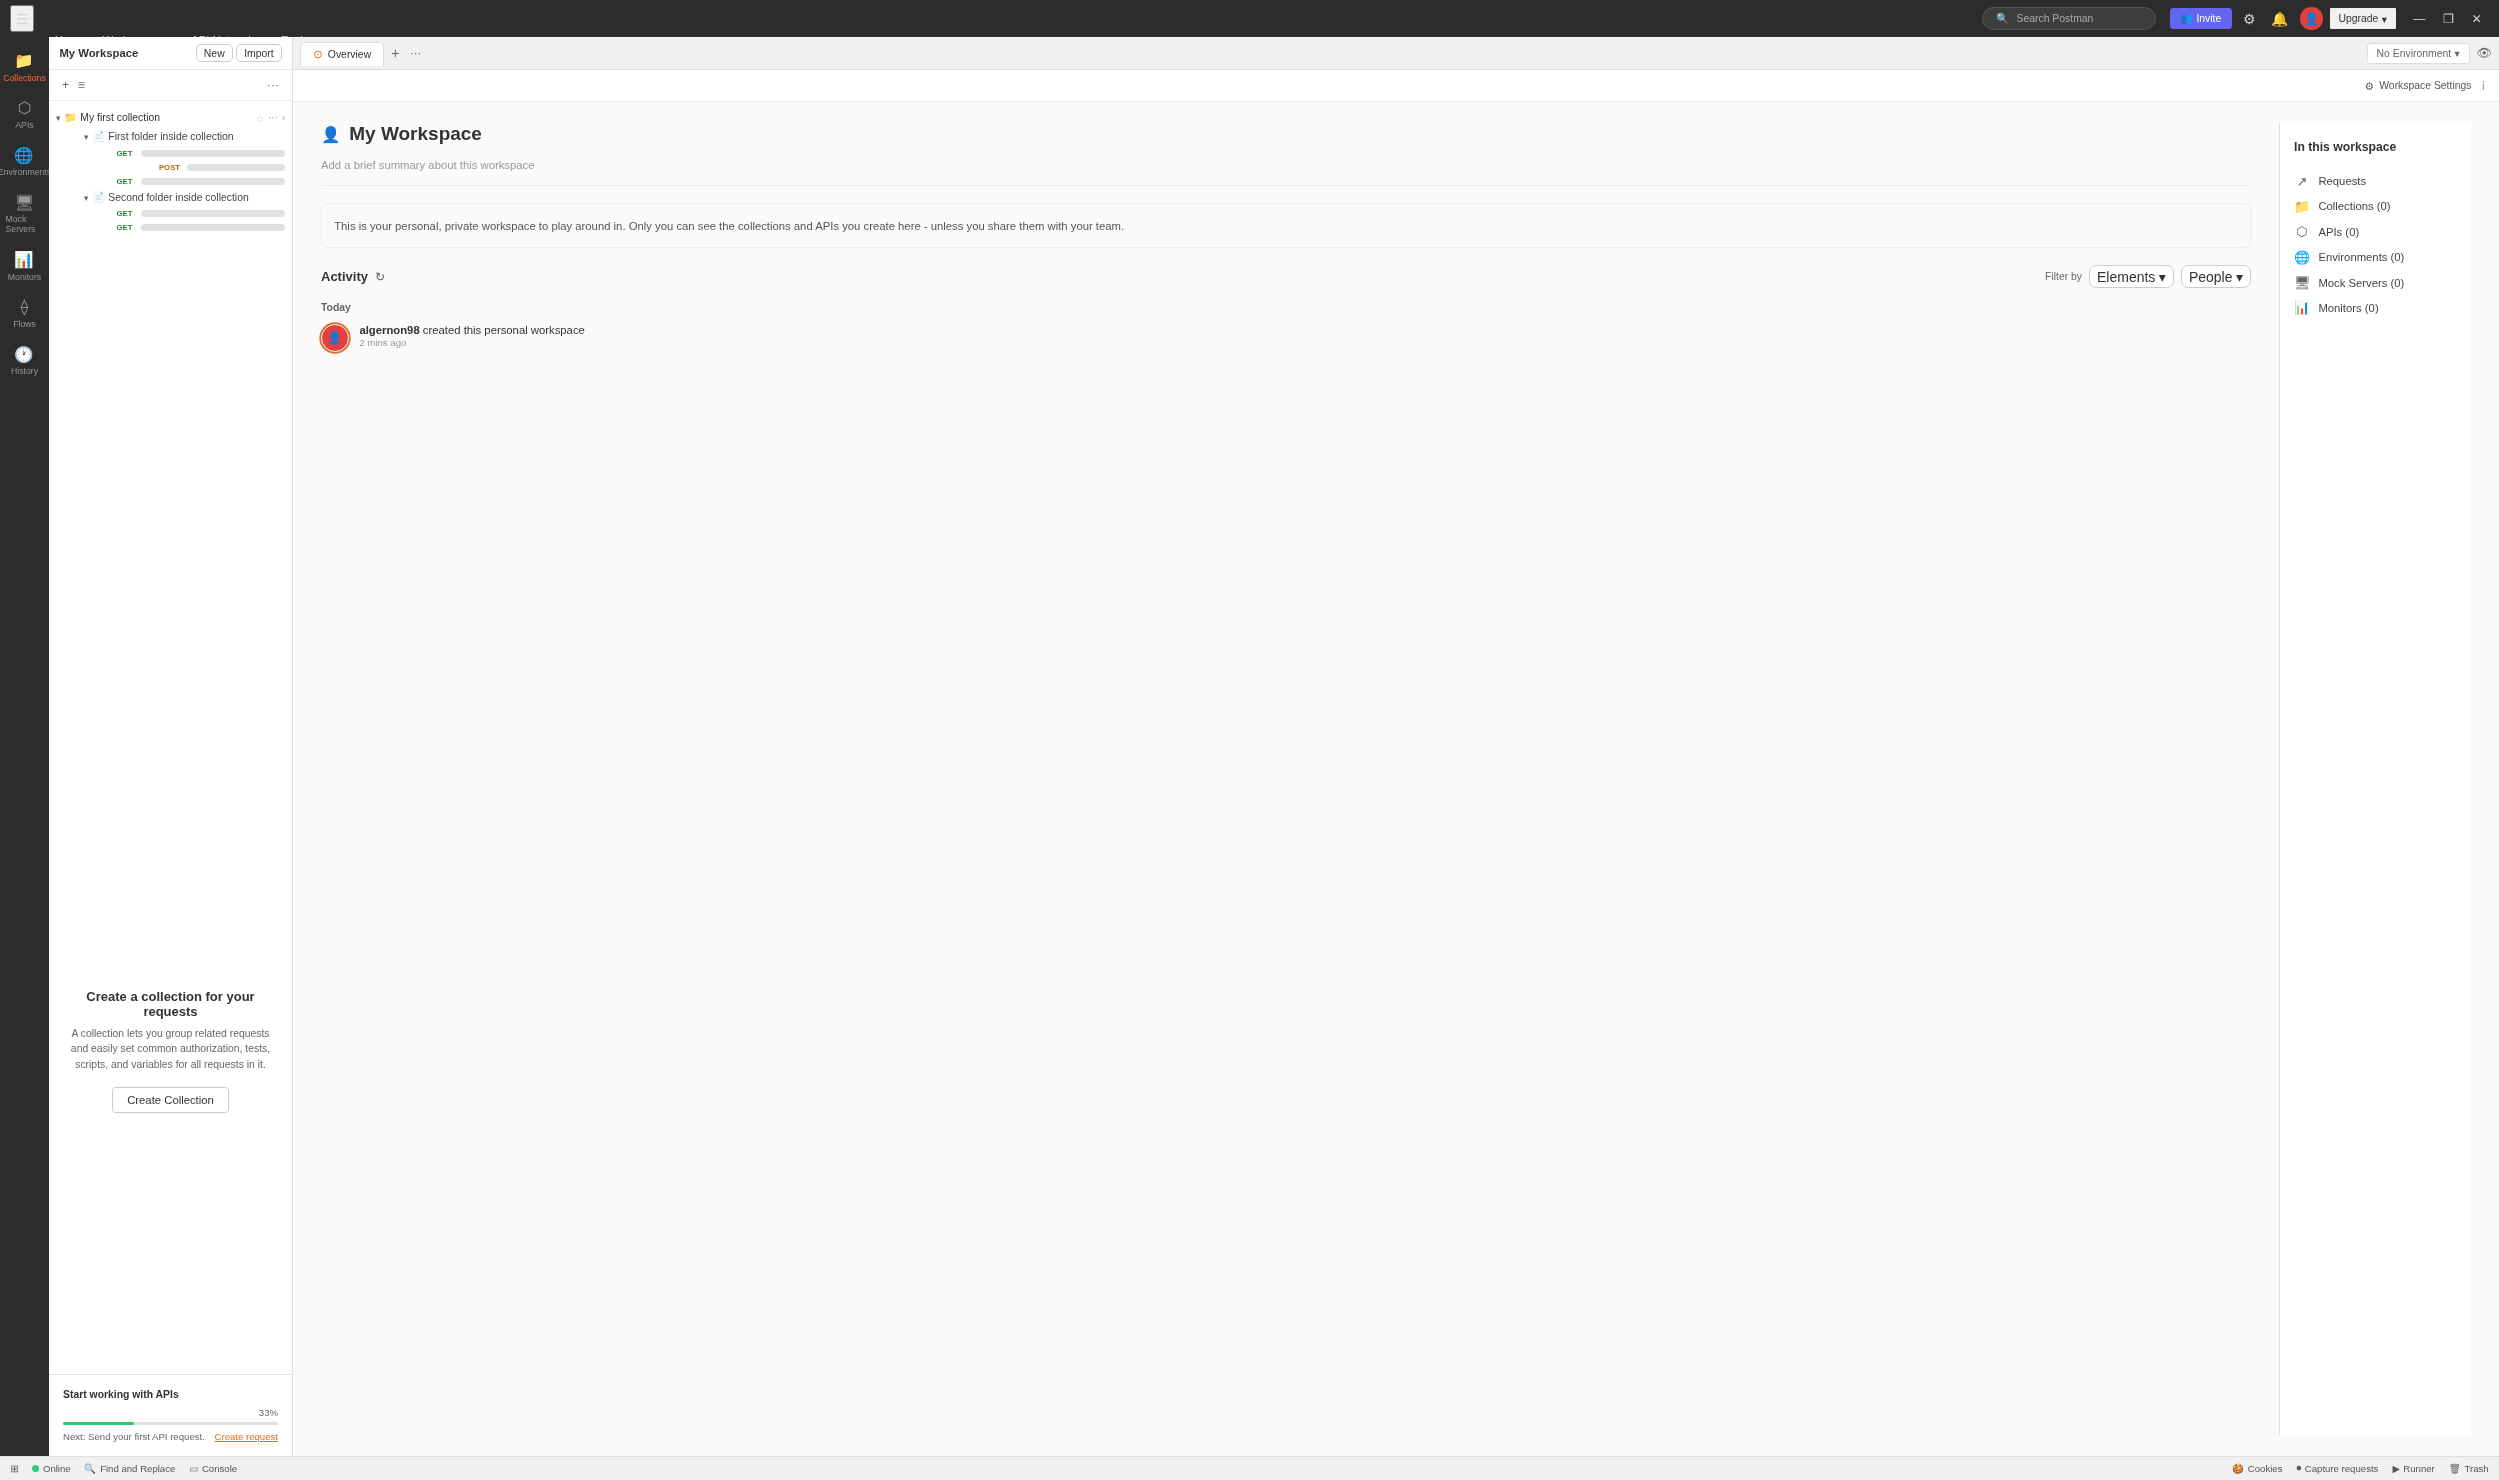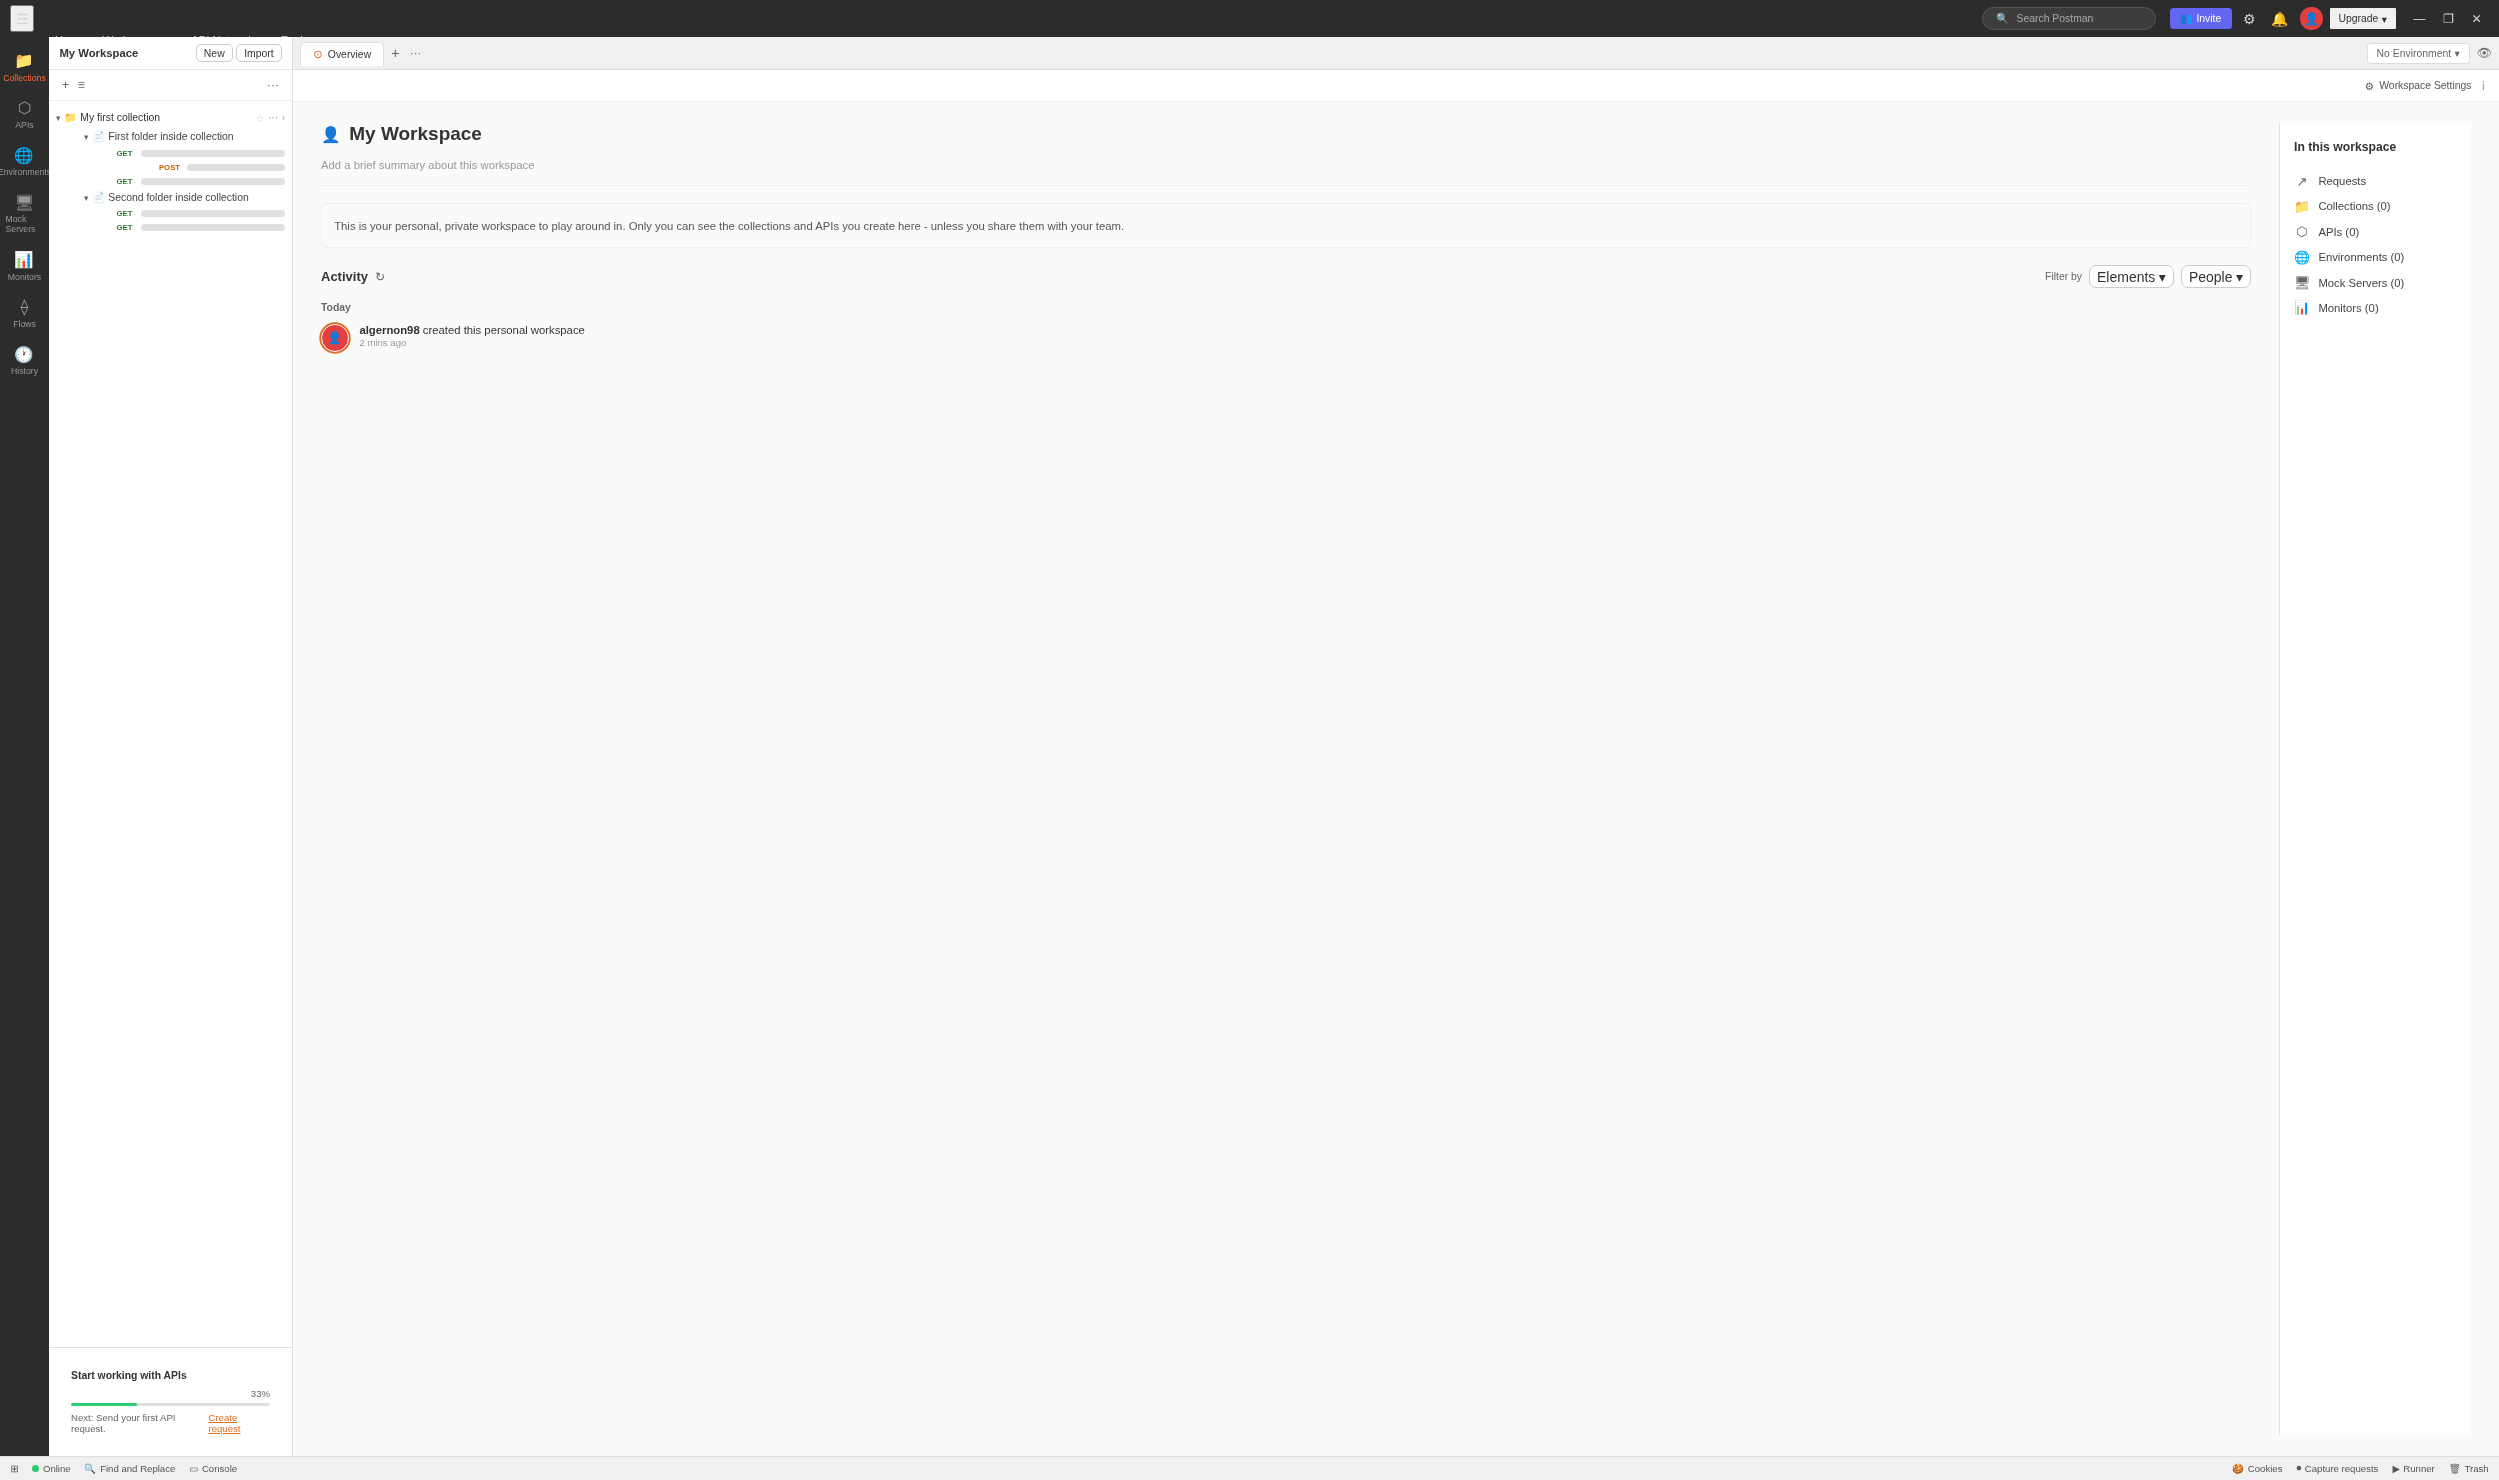--- a/index.html
+++ b/index.html
@@ -62,21 +62,21 @@
     .req-placeholder-long { width: 80%; }
     .req-placeholder-medium { width: 60%; }
 
     
     .create-collection-area { display: flex; flex-direction: column; align-items: center; justify-content: center; padding: 17.4px; text-align: center; flex: 1; }
     .create-title { font-size: 13px; font-weight: 600; color: #333; margin-bottom: 7px; }
     .create-desc { font-size: 10.4px; color: #666; line-height: 1.5; margin-bottom: 14px; }
     .create-btn { background: white; border: 0.9px solid #ccc; border-radius: 3.5px; padding: 6.1px 14px; font-size: 11.3px; cursor: pointer; color: #333; }
 
     
-    .bottom-progress { border-top: 0.9px solid #e0e0e0; padding: 22px; background: white; }
+    .bottom-progress { border-top: 0.9px solid #e0e0e0; padding: 14px; background: white; }
     .progress-title { font-weight: 600; font-size: 10.4px; color: #333; margin-bottom: 7px; }
     .progress-bar-bg { background: #e0e0e0; height: 3.5px; border-radius: 1.7px; margin-bottom: 5.2px; }
     .progress-bar-fill { background: #2ecc71; height: 3.5px; border-radius: 1.7px; width: 33%; }
     .progress-footer { display: flex; justify-content: space-between; align-items: center; font-size: 9.6px; color: #666; }
     .progress-pct { font-size: 9.6px; color: #666; text-align: right; margin-bottom: 3.5px; }
     .create-request-link { color: #e06c22; text-decoration: underline; cursor: pointer; font-size: 9.6px; }
 
     
     .main-area { flex: 1; display: flex; flex-direction: column; background: #fafafa; overflow: hidden; }
 
@@ -267,20 +267,25 @@
             </div>
             <div class="request-item">
               <span class="method-badge method-get">GET</span>
               <div class="request-placeholder" style="width:65%;"></div>
             </div>
           </div>
         </div>
       </div>
     </div>
 
+    <div class="create-collection-area">
+      <div class="create-title">Create a collection for your requests</div>
+      <p class="create-desc">A collection lets you group related requests and easily set common authorization, tests, scripts, and variables for all requests in it.</p>
+      <button class="create-btn">Create Collection</button>
+    </div>
 
     <div class="bottom-progress">
       <div class="progress-title">Start working with APIs</div>
       <div class="progress-pct">33%</div>
       <div class="progress-bar-bg">
         <div class="progress-bar-fill"></div>
       </div>
       <div class="progress-footer">
         <span>Next: Send your first API request.</span>
         <span class="create-request-link">Create request</span>

